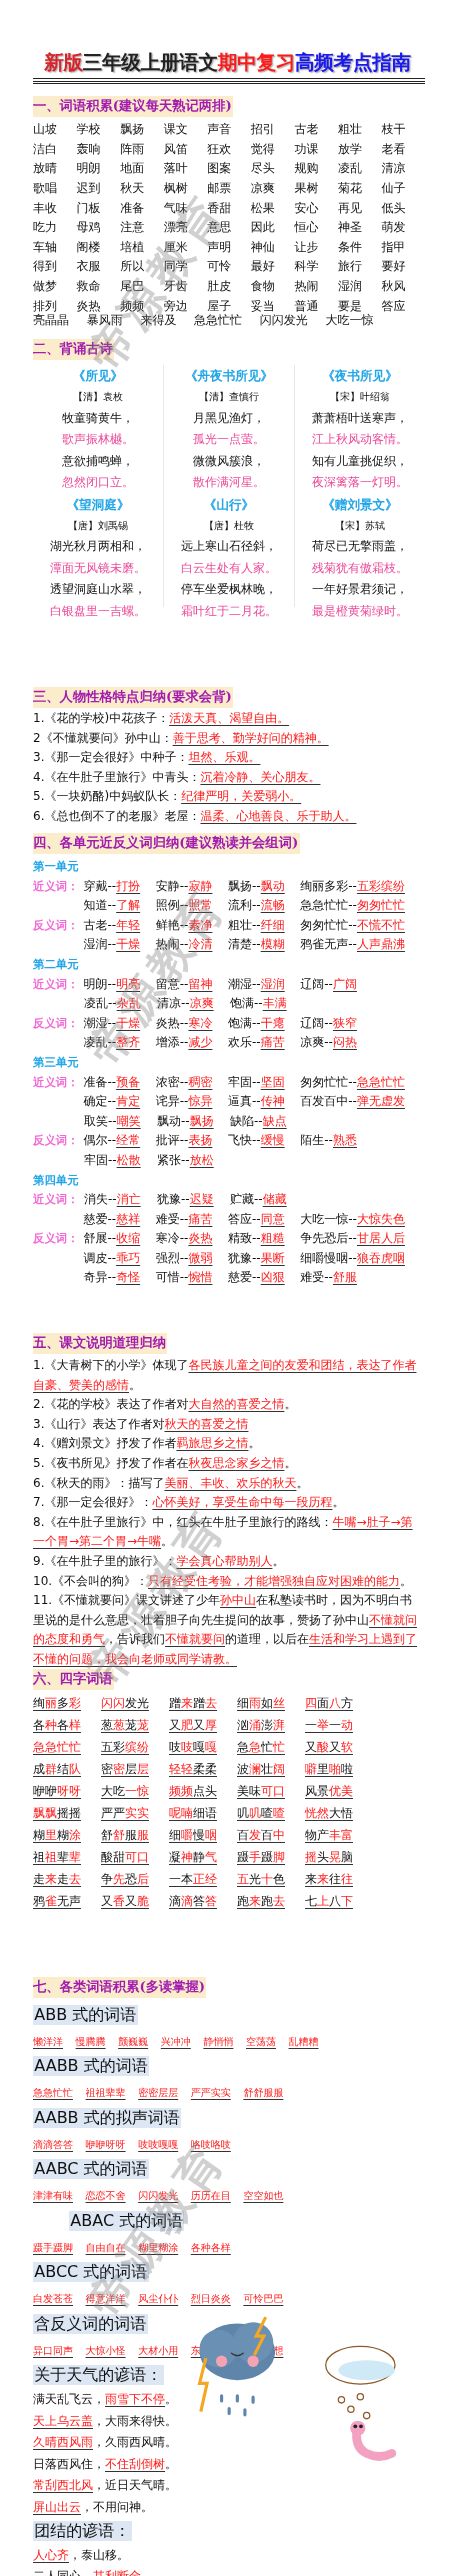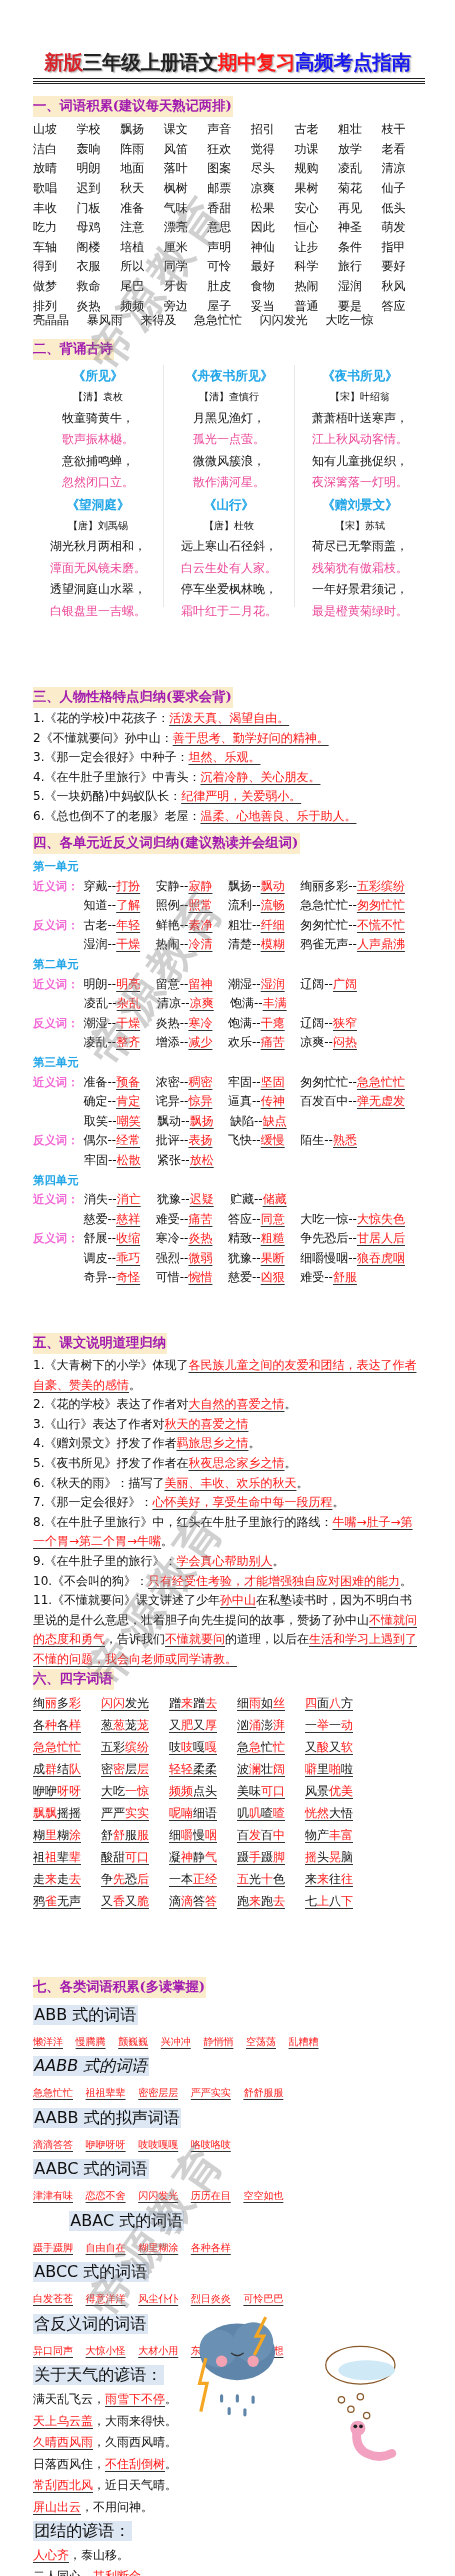--- a/index.html
+++ b/index.html
@@ -453,21 +453,21 @@
         <span class="w"><span class="k">滴</span><span class="r">滴</span><span class="k">答</span><span class="r">答</span></span>
         <span class="w"><span class="k">跑</span><span class="r">来</span><span class="k">跑</span><span class="r">去</span></span>
         <span class="w"><span class="k">七</span><span class="r">上</span><span class="k">八</span><span class="r">下</span></span>
       </div>
     </div>
 
   <div class="sec-head" style="top:1977px">七、各类词语积累(多读掌握)</div>
   <div class="list" id="s7" style="top:2002px">
       <div style="height: 25px; padding-top: 2.5px;"><span class="subhead">ABB 式的词语</span></div>
       <div class="words-row"><span class="u">懒洋洋</span><span class="u">慢腾腾</span><span class="u">颤巍巍</span><span class="u">兴冲冲</span><span class="u">静悄悄</span><span class="u">空荡荡</span><span class="u">乱糟糟</span></div>
-      <div style="height: 25px; padding-top: 2.5px; font-style: italic;"><span class="subhead">AABB 式的词语</span></div>
+      <div style="height: 25px; padding-top: 2.5px;"><span class="subhead">AABB 式的词语</span></div>
       <div class="words-row"><span class="u">急急忙忙</span><span class="u">祖祖辈辈</span><span class="u">密密层层</span><span class="u">严严实实</span><span class="u">舒舒服服</span></div>
       <div style="height: 25px; padding-top: 2.5px;"><span class="subhead">AABB 式的拟声词语</span></div>
       <div class="words-row"><span class="u">滴滴答答</span><span class="u">咿咿呀呀</span><span class="u">吱吱嘎嘎</span><span class="u">咯吱咯吱</span></div>
       <div style="height: 25px; padding-top: 2.5px;"><span class="subhead">AABC 式的词语</span></div>
       <div class="words-row"><span class="u">津津有味</span><span class="u">恋恋不舍</span><span class="u">闪闪发光</span><span class="u">历历在目</span><span class="u">空空如也</span></div>
       <div style="height: 25px; padding-top: 2.5px; padding-left: 36px;"><span class="subhead">ABAC 式的词语</span></div>
       <div class="words-row"><span class="u">蹑手蹑脚</span><span class="u">自由自在</span><span class="u">糊里糊涂</span><span class="u">各种各样</span></div>
       <div style="height: 25px; padding-top: 2.5px;"><span class="subhead">ABCC 式的词语</span></div>
       <div class="words-row"><span class="u">白发苍苍</span><span class="u">得意洋洋</span><span class="u">风尘仆仆</span><span class="u">烈日炎炎</span><span class="u">可怜巴巴</span></div>
       <div style="height: 25px; padding-top: 2.5px;"><span class="subhead">含反义词的词语</span></div>

